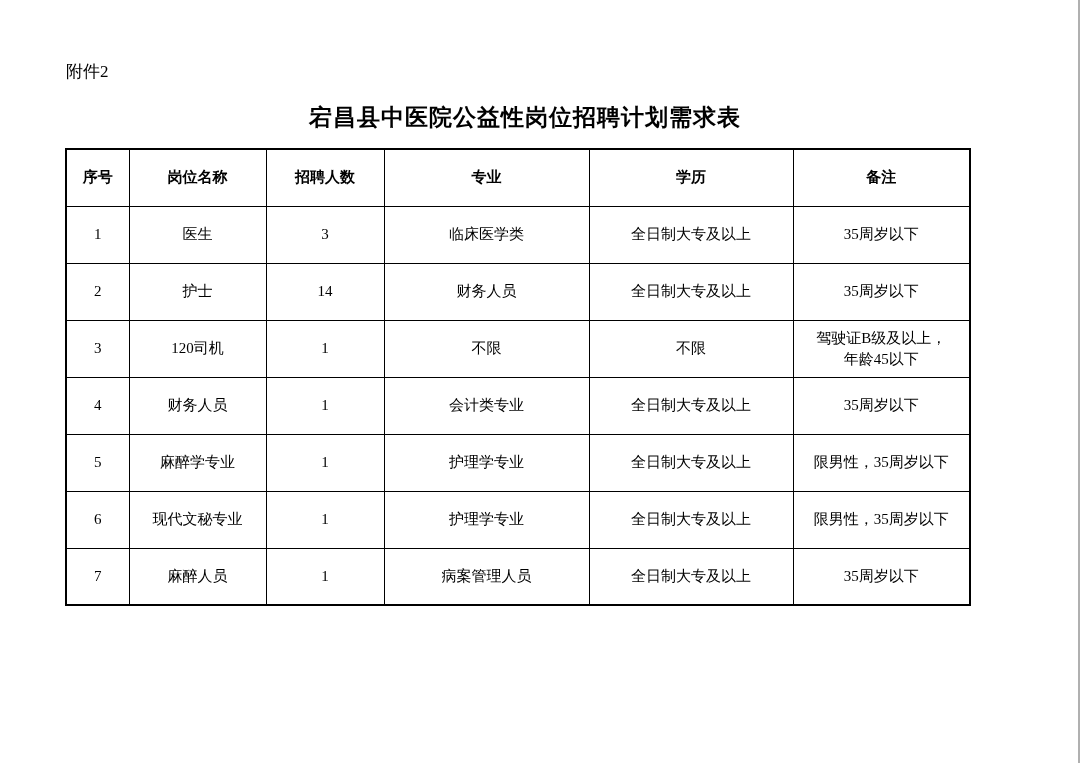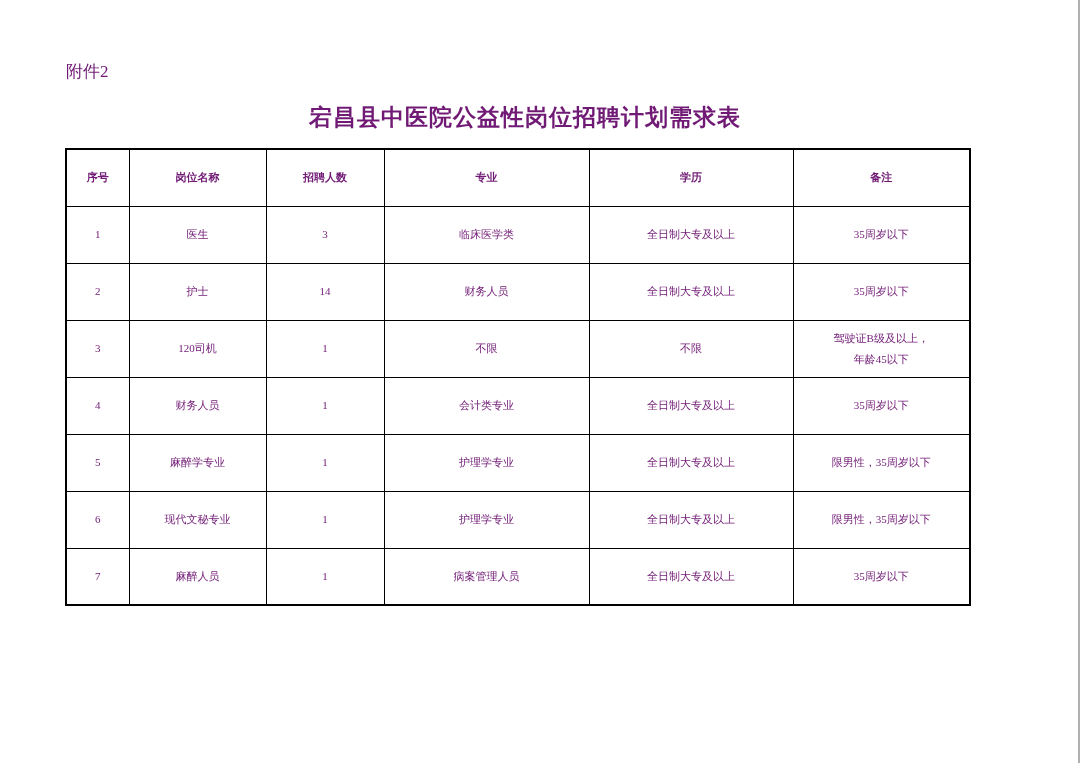--- a/index.html
+++ b/index.html
@@ -7,21 +7,21 @@
     padding: 0;
     background: #ffffff;
   }
   .page {
     position: relative;
     width: 1080px;
     height: 763px;
     background: #ffffff;
     overflow: hidden;
     font-family: "Liberation Serif", "DejaVu Serif", serif;
-    color: #701a75;
+    color: #000000;
   }
   .page-edge-line {
     position: absolute;
     top: 0;
     right: 0;
     width: 2px;
     height: 763px;
     background: #b0b0b0;
   }
   .attachment-label {
@@ -49,21 +49,21 @@
     width: 904px;
     border-collapse: collapse;
     table-layout: fixed;
     border: 2px solid #000000;
   }
   table.req-table th,
   table.req-table td {
     border: 1px solid #000000;
     text-align: center;
     vertical-align: middle;
-    font-size: 11px;
+    font-size: 15px;
     padding: 0 4px;
     white-space: pre-line;
     line-height: 21px;
     overflow: hidden;
   }
   table.req-table th {
     font-weight: bold;
   }
   table.req-table tr {
     height: 57px;

